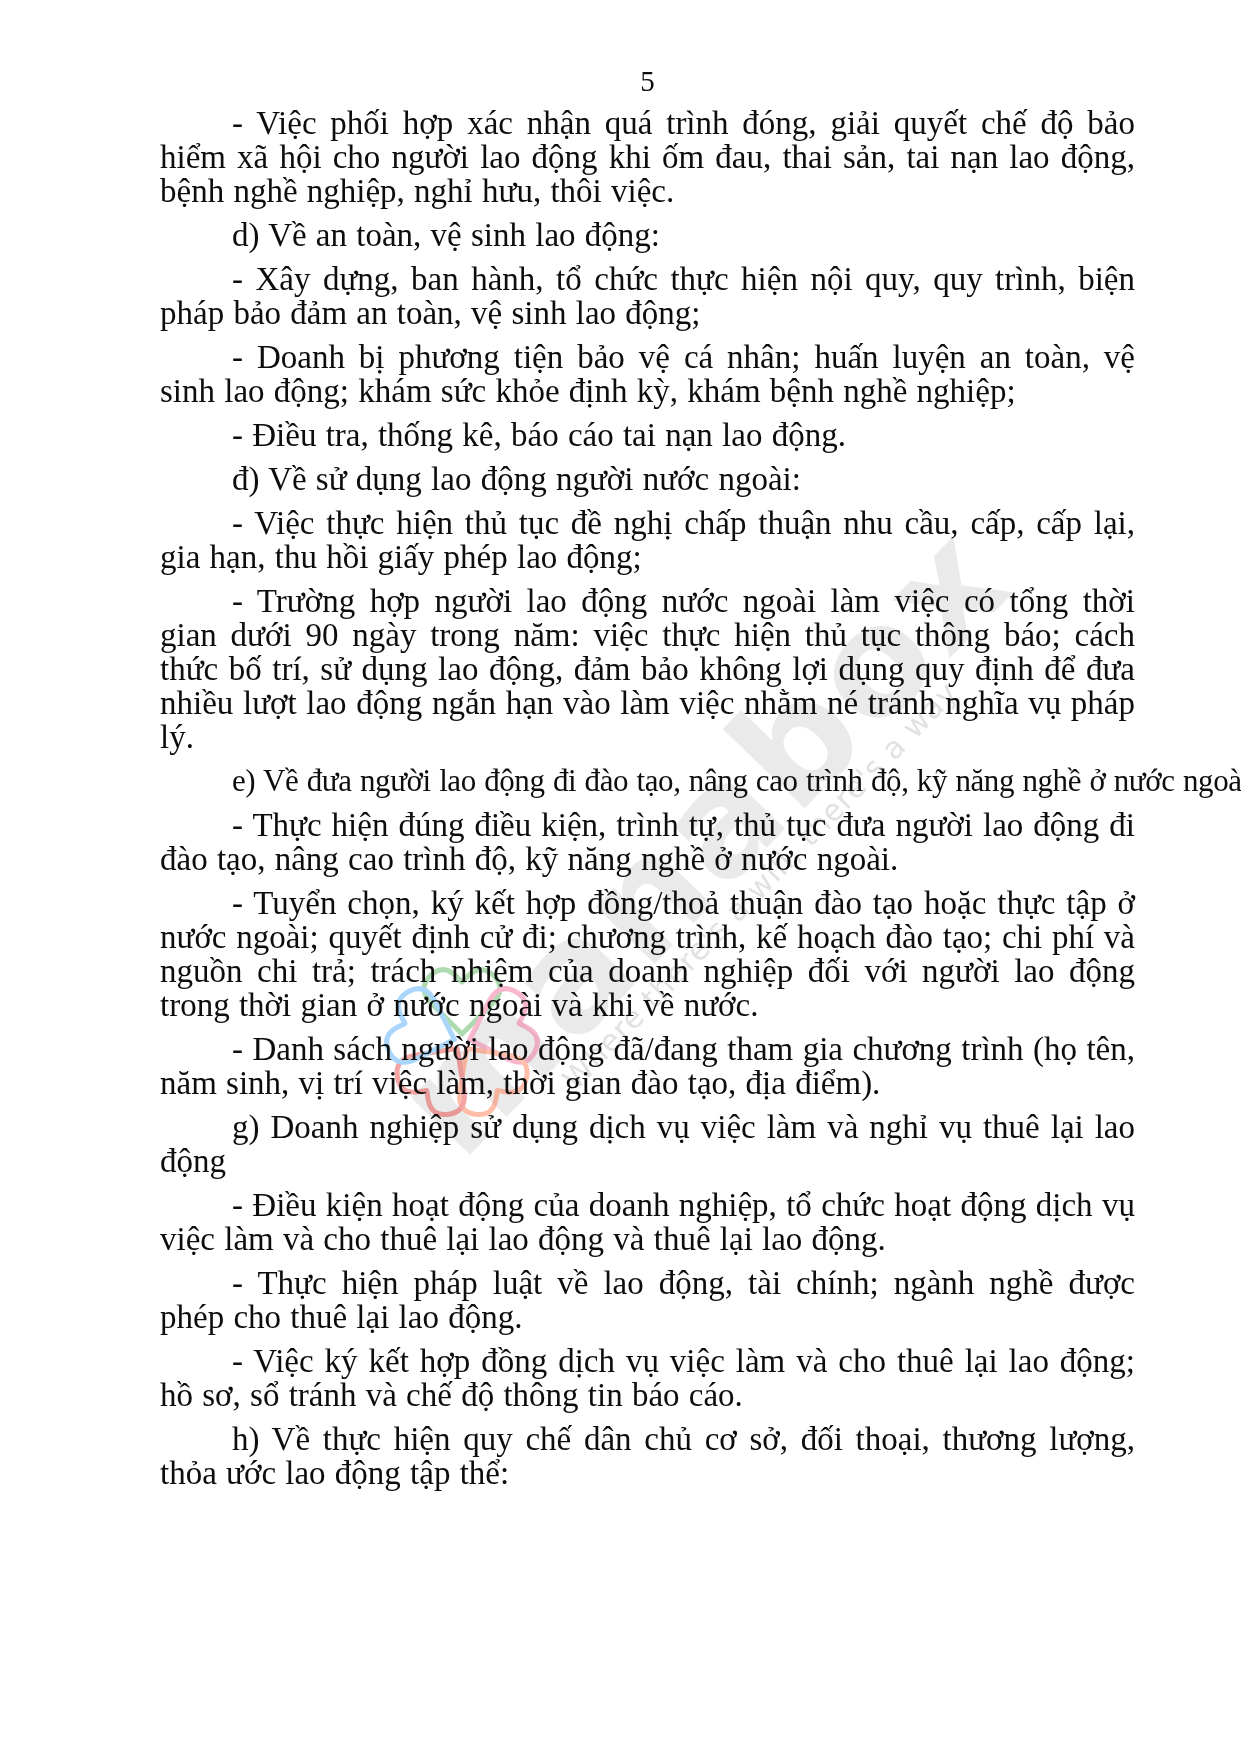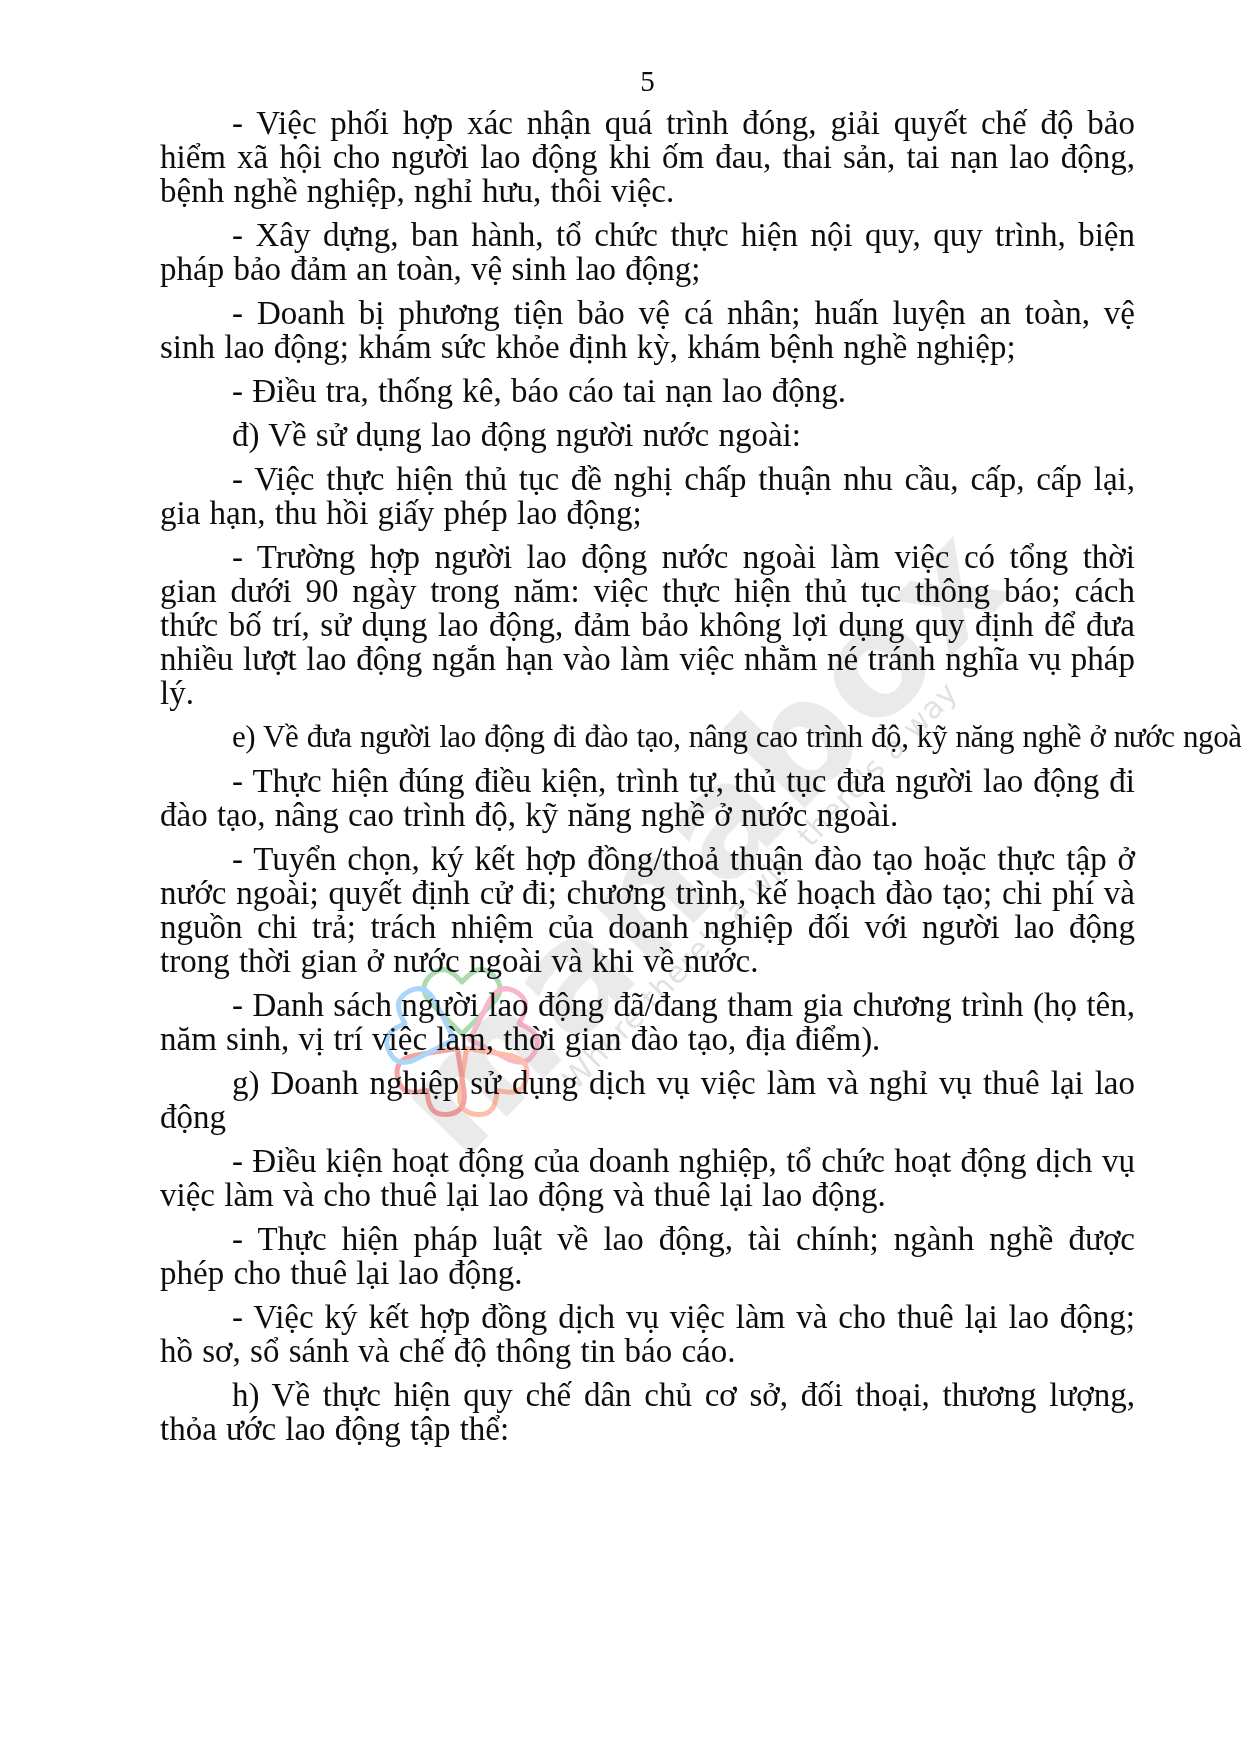--- a/index.html
+++ b/index.html
@@ -85,30 +85,31 @@
           <path d="M 0 -8 L -30 -38 Q -45 -53 -32 -66 Q -19 -79 -6 -66 L 0 -60 L 6 -66 Q 19 -79 32 -66 Q 45 -53 30 -38 Z" stroke="#42a5f5"></path>
         </g>
       </g>
     </svg>
   </div>
 
   <div class="content">
     <p class="page-num">5</p>
 
   <p class="para bullet">- Việc phối hợp xác nhận quá trình đóng, giải quyết chế độ bảo hiểm xã hội cho người lao động khi ốm đau, thai sản, tai nạn lao động, bệnh nghề nghiệp, nghỉ hưu, thôi việc.</p>
+      <p class="para heading">d) Về an toàn, vệ sinh lao động:</p>
       <p class="para bullet">- Xây dựng, ban hành, tổ chức thực hiện nội quy, quy trình, biện pháp bảo đảm an toàn, vệ sinh lao động;</p>
       <p class="para bullet">- Doanh bị phương tiện bảo vệ cá nhân; huấn luyện an toàn, vệ sinh lao động; khám sức khỏe định kỳ, khám bệnh nghề nghiệp;</p>
       <p class="para bullet">- Điều tra, thống kê, báo cáo tai nạn lao động.</p>
       <p class="para heading">đ) Về sử dụng lao động người nước ngoài:</p>
       <p class="para bullet">- Việc thực hiện thủ tục đề nghị chấp thuận nhu cầu, cấp, cấp lại, gia hạn, thu hồi giấy phép lao động;</p>
       <p class="para bullet">- Trường hợp người lao động nước ngoài làm việc có tổng thời gian dưới 90 ngày trong năm: việc thực hiện thủ tục thông báo; cách thức bố trí, sử dụng lao động, đảm bảo không lợi dụng quy định để đưa nhiều lượt lao động ngắn hạn vào làm việc nhằm né tránh nghĩa vụ pháp lý.</p>
       <p class="para heading-condensed">e) Về đưa người lao động đi đào tạo, nâng cao trình độ, kỹ năng nghề ở nước ngoài:</p>
       <p class="para bullet">- Thực hiện đúng điều kiện, trình tự, thủ tục đưa người lao động đi đào tạo, nâng cao trình độ, kỹ năng nghề ở nước ngoài.</p>
       <p class="para bullet">- Tuyển chọn, ký kết hợp đồng/thoả thuận đào tạo hoặc thực tập ở nước ngoài; quyết định cử đi; chương trình, kế hoạch đào tạo; chi phí và nguồn chi trả; trách nhiệm của doanh nghiệp đối với người lao động trong thời gian ở nước ngoài và khi về nước.</p>
       <p class="para bullet">- Danh sách người lao động đã/đang tham gia chương trình (họ tên, năm sinh, vị trí việc làm, thời gian đào tạo, địa điểm).</p>
       <p class="para heading">g) Doanh nghiệp sử dụng dịch vụ việc làm và nghỉ vụ thuê lại lao động</p>
       <p class="para bullet">- Điều kiện hoạt động của doanh nghiệp, tổ chức hoạt động dịch vụ việc làm và cho thuê lại lao động và thuê lại lao động.</p>
       <p class="para bullet">- Thực hiện pháp luật về lao động, tài chính; ngành nghề được phép cho thuê lại lao động.</p>
-      <p class="para bullet">- Việc ký kết hợp đồng dịch vụ việc làm và cho thuê lại lao động; hồ sơ, sổ sánh và chế độ thông tin báo cáo.</p>
+      <p class="para bullet">- Việc ký kết hợp đồng dịch vụ việc làm và cho thuê lại lao động; hồ sơ, sổ tránh và chế độ thông tin báo cáo.</p>
       <p class="para heading">h) Về thực hiện quy chế dân chủ cơ sở, đối thoại, thương lượng, thỏa ước lao động tập thể:</p>
     </div>
 
 </div>
 
 </body></html>

